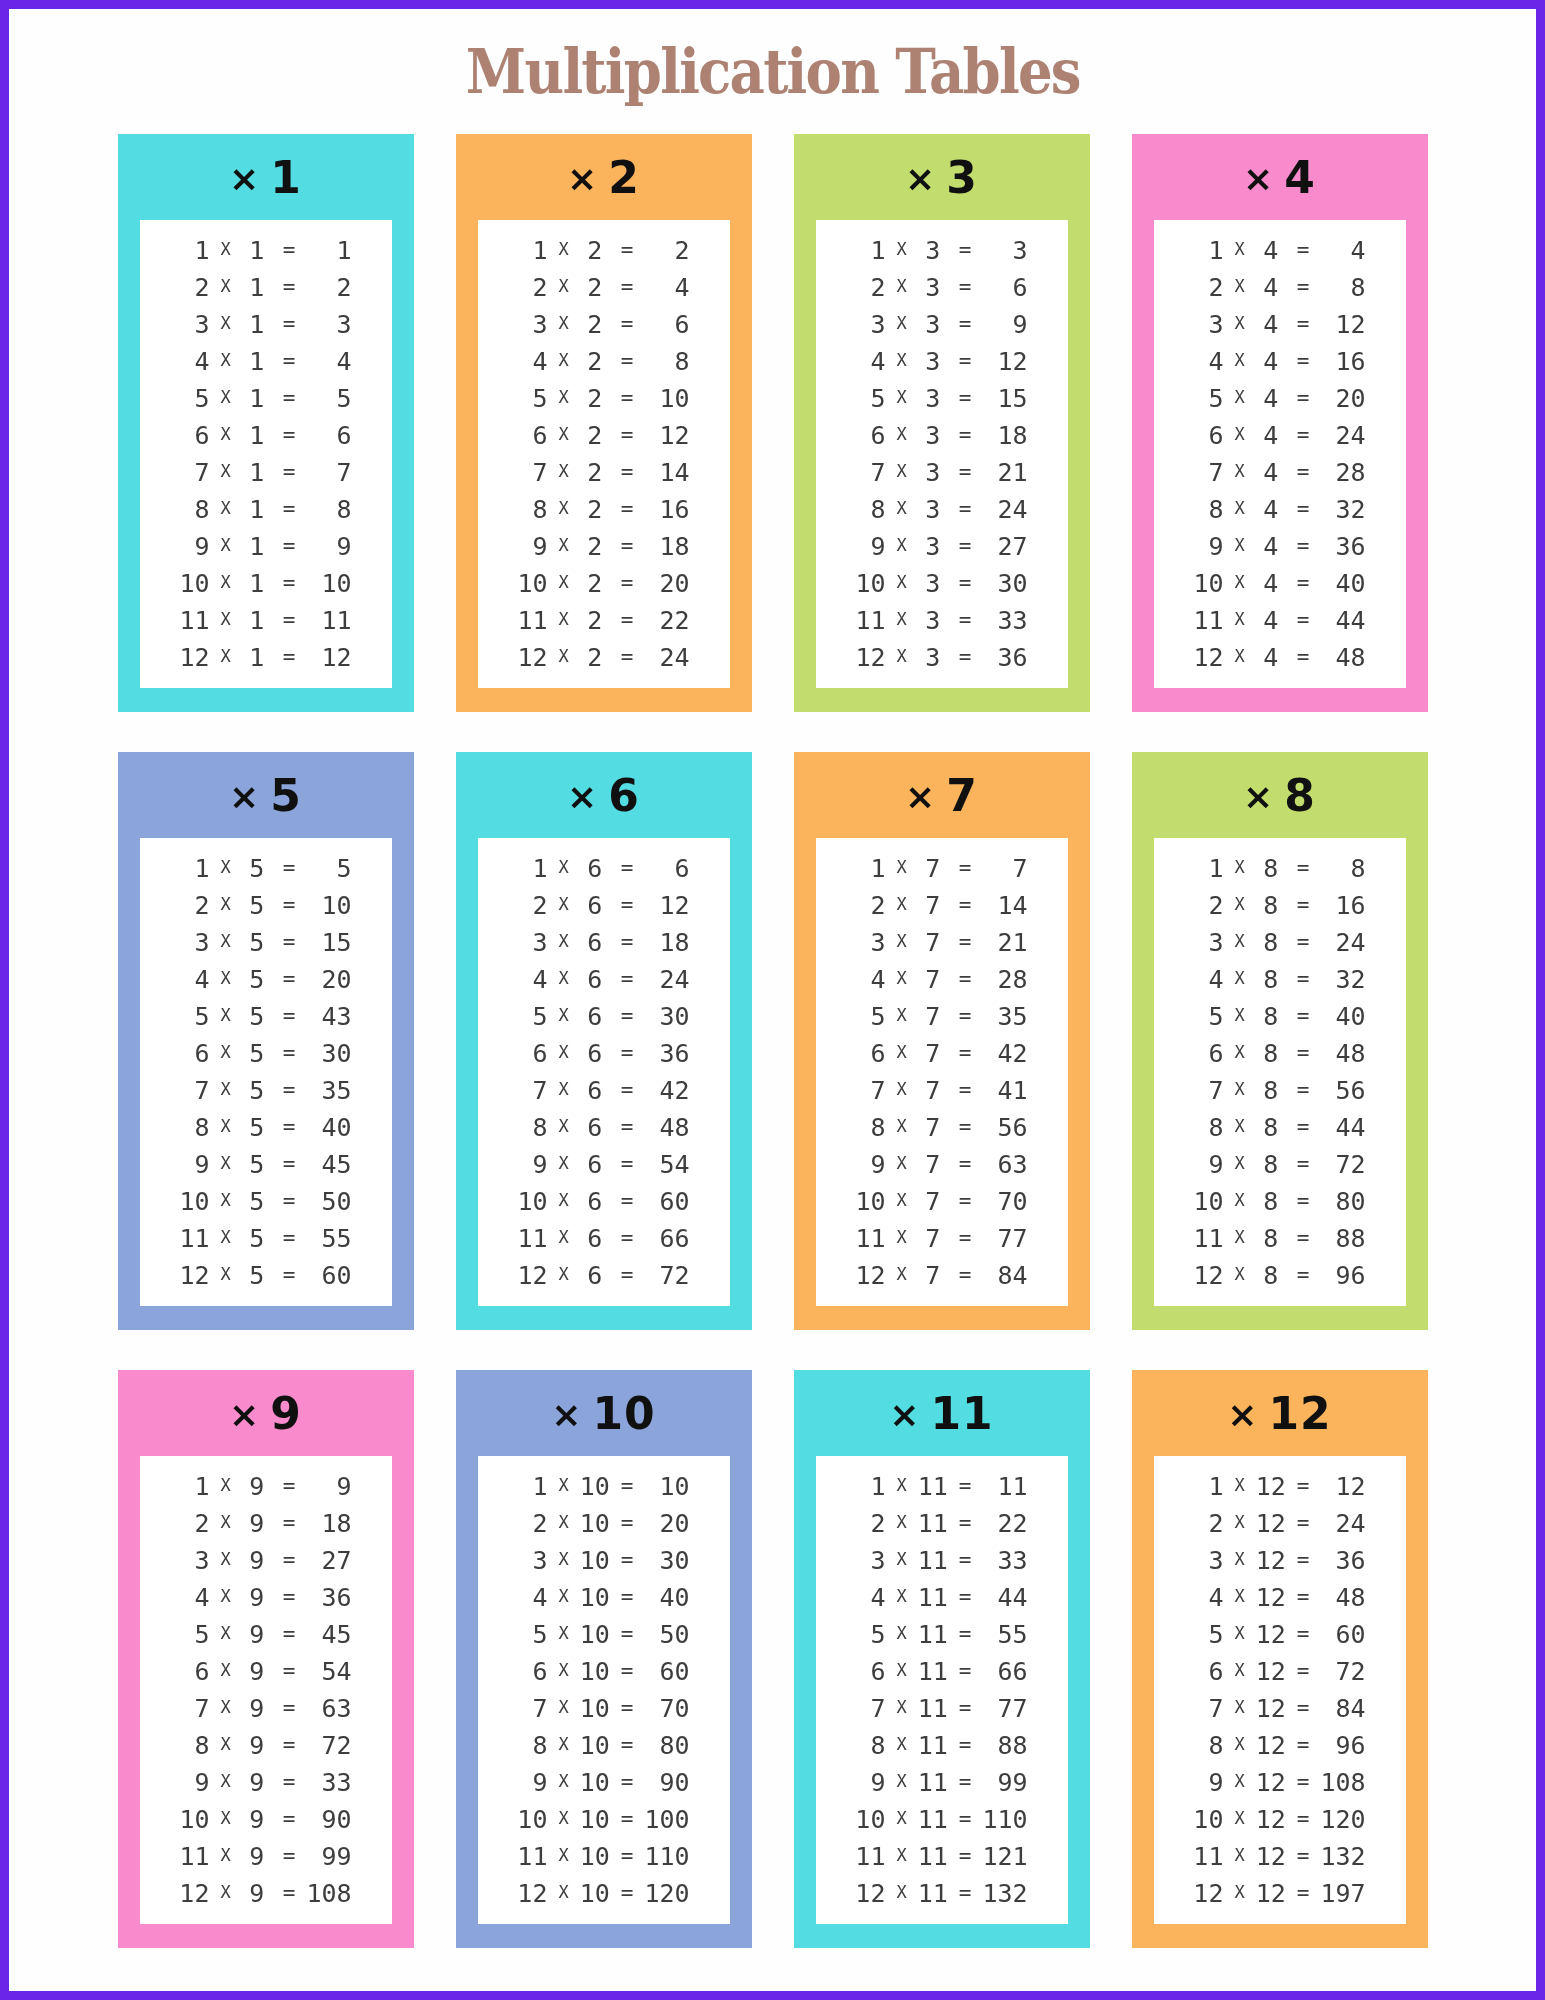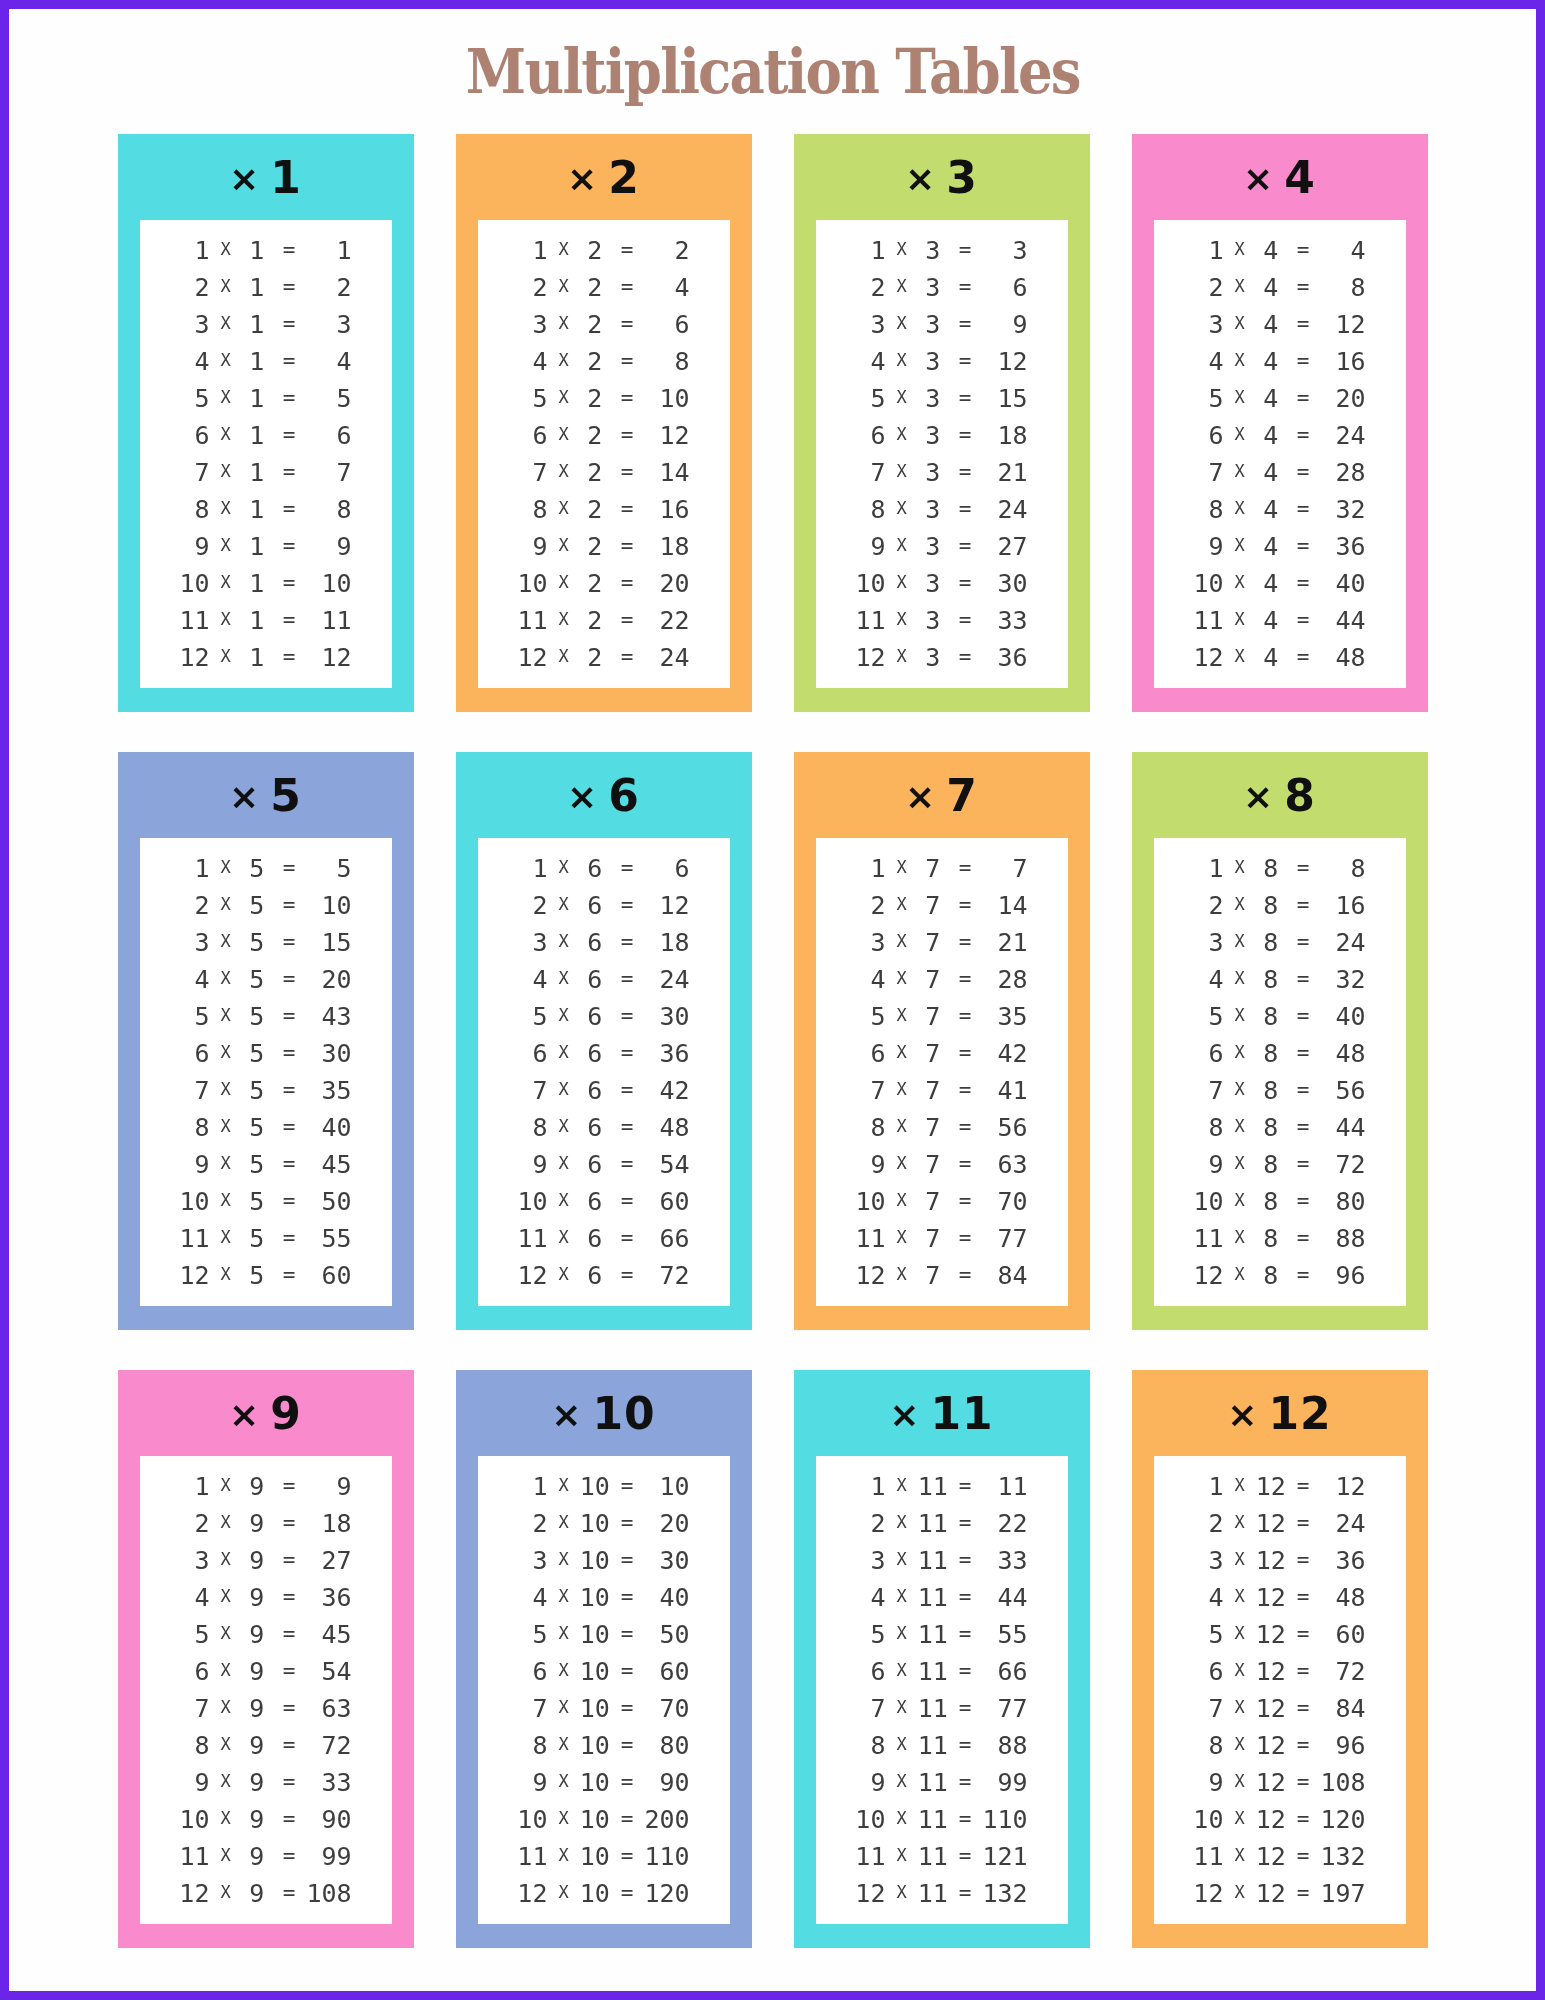--- a/index.html
+++ b/index.html
@@ -1007,21 +1007,21 @@
           <span class="col-x">X</span>
           <span class="col-b">10</span>
           <span class="col-e">=</span>
           <span class="col-p">90</span>
         </div>
         <div class="eq-row" style="color: rgb(61, 61, 61);">
           <span class="col-a">10</span>
           <span class="col-x">X</span>
           <span class="col-b">10</span>
           <span class="col-e">=</span>
-          <span class="col-p">200</span>
+          <span class="col-p">100</span>
         </div>
         <div class="eq-row" style="color: rgb(61, 61, 61);">
           <span class="col-a">11</span>
           <span class="col-x">X</span>
           <span class="col-b">10</span>
           <span class="col-e">=</span>
           <span class="col-p">110</span>
         </div>
         <div class="eq-row" style="color: rgb(61, 61, 61);">
           <span class="col-a">12</span>

